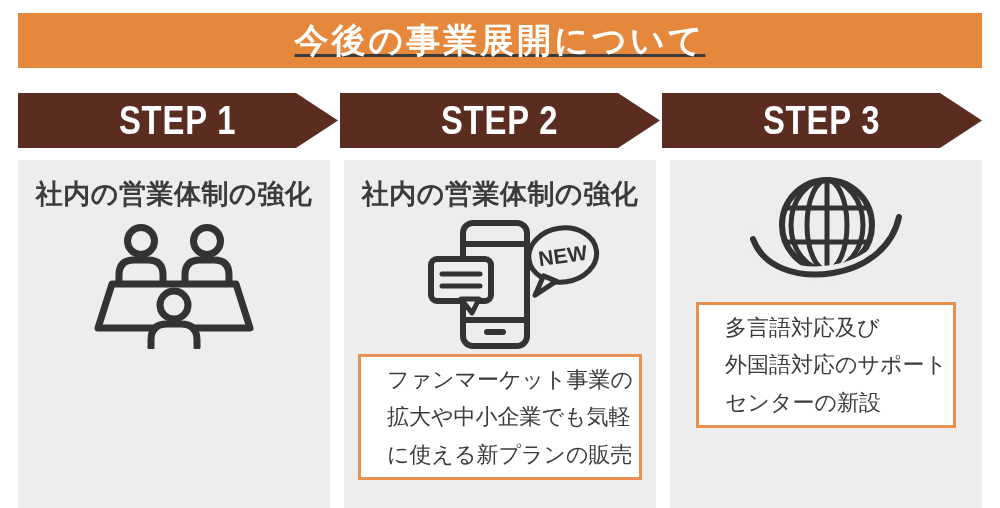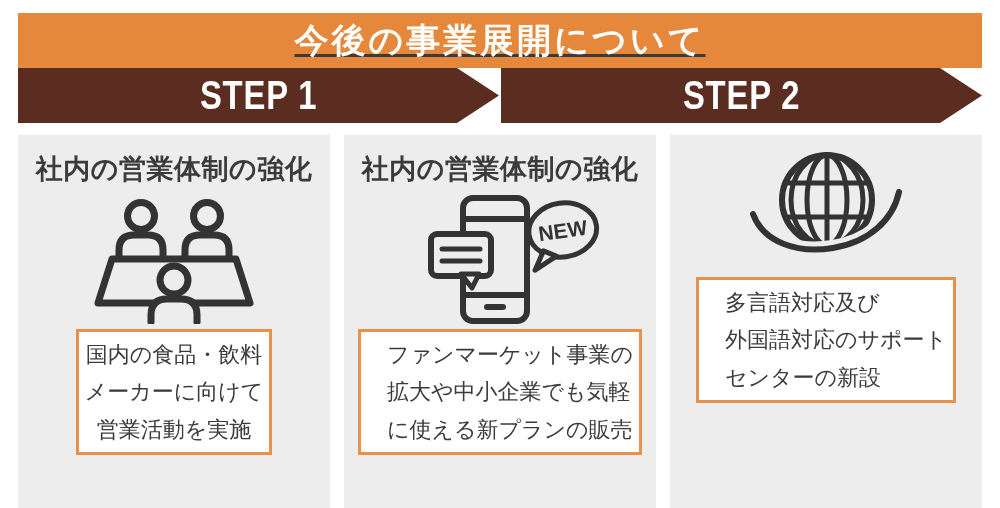--- a/index.html
+++ b/index.html
@@ -13,21 +13,21 @@
   
   .header-bar{
     height:55px;background:#e6883c;
     display:flex;align-items:center;justify-content:center;text-decoration:underline;
   }
   .header-bar .title{
     color:#ffffff;font-size:34px;font-weight:bold;letter-spacing:3px;
   }
 
   
-  .banner-row{display:flex;gap:2px;height:55px;}
+  .banner-row{display:flex;gap:2px;margin-top:25px;height:55px;}
   .banner{
     flex:1;background:#5b2d21;position:relative;
     clip-path:polygon(0 0, calc(100% - 42px) 0, 100% 50%, calc(100% - 42px) 100%, 0 100%);
     display:flex;align-items:center;justify-content:center;
   }
   .banner .step-label{
     color:#ffffff;font-size:40px;font-weight:bold;letter-spacing:1px;
     display:inline-block;transform:scaleX(.82) scaleY(1.02);
     white-space:nowrap;
   }
@@ -64,40 +64,40 @@
     <span class="title">今後の事業展開について</span>
   </div>
 
   <div class="banner-row">
     <div class="banner">
       <span class="step-label">STEP 1</span>
     </div>
     <div class="banner">
       <span class="step-label">STEP 2</span>
     </div>
+    <div class="banner">
+      <span class="step-label">STEP 3</span>
+    </div>
   </div>
 
   <div class="card-row">
 
     <div class="card">
       <div class="card-title">社内の営業体制の強化</div>
       <div class="icon-wrap">
         <svg width="170" height="128" viewBox="0 0 170 128" fill="none" stroke="#333333" stroke-width="7" stroke-linecap="round" stroke-linejoin="round">
           <circle cx="52" cy="20" r="13.5"></circle>
           <path d="M30 63 V54 Q30 39 45 39 H59 Q74 39 74 54 V63"></path>
           <circle cx="118" cy="20" r="13.5"></circle>
           <path d="M96 63 V54 Q96 39 111 39 H125 Q140 39 140 54 V63"></path>
           <path d="M23 63 H147 L161 107 H9 Z" fill="#ededed"></path>
           <circle cx="85" cy="84" r="14" fill="#ededed"></circle>
           <path d="M62 126 V119 Q62 103 78 103 H92 Q108 103 108 119 V126" fill="#ededed"></path>
         </svg>
       </div>
-      <div class="desc-box">国内の食品・飲料
-メーカーに向けて
-営業活動を実施</div>
     </div>
 
     <div class="card">
       <div class="card-title">社内の営業体制の強化</div>
       <div class="icon-wrap">
         <svg width="210" height="136" viewBox="0 0 210 136" fill="none" stroke="#333333" stroke-width="6" stroke-linecap="round" stroke-linejoin="round">
           <rect x="68" y="6" width="64" height="123" rx="10"></rect>
           <line x1="68" y1="27" x2="132" y2="27"></line>
           <line x1="68" y1="103" x2="132" y2="103"></line>
           <rect x="89" y="112" width="22" height="6" rx="3" fill="#333333" stroke="none"></rect>

